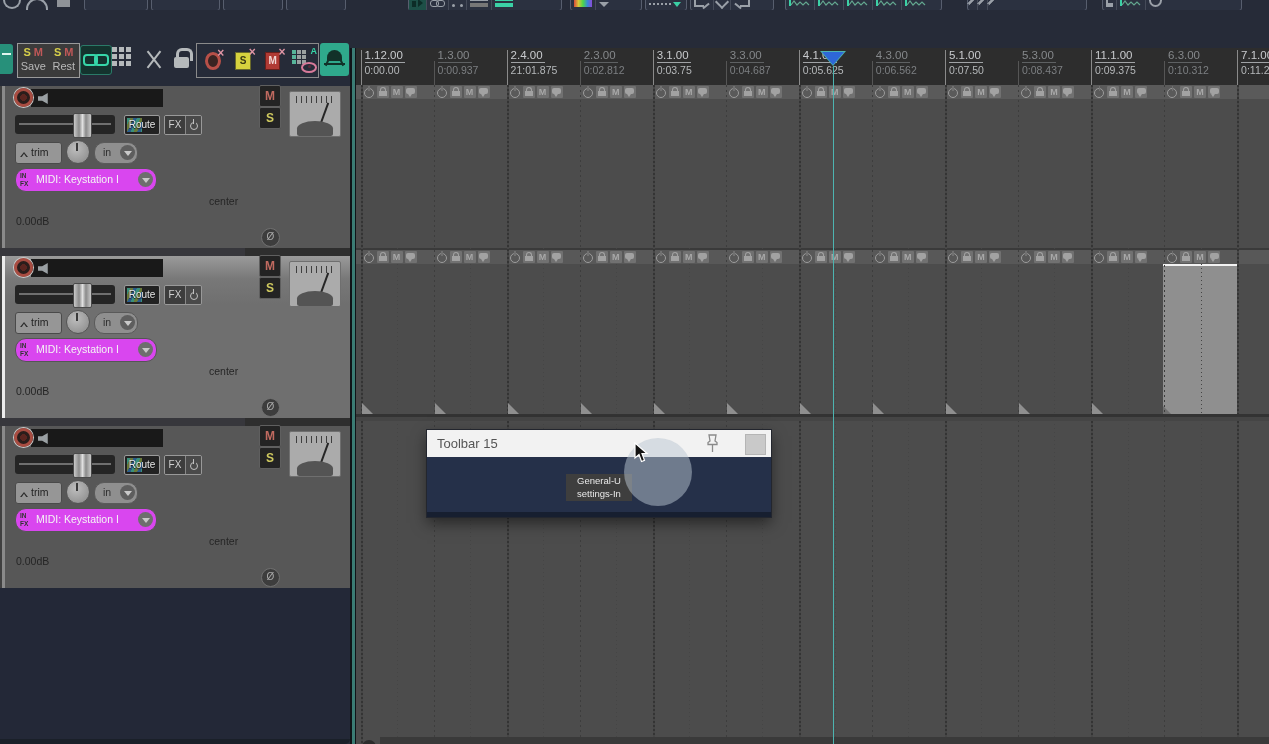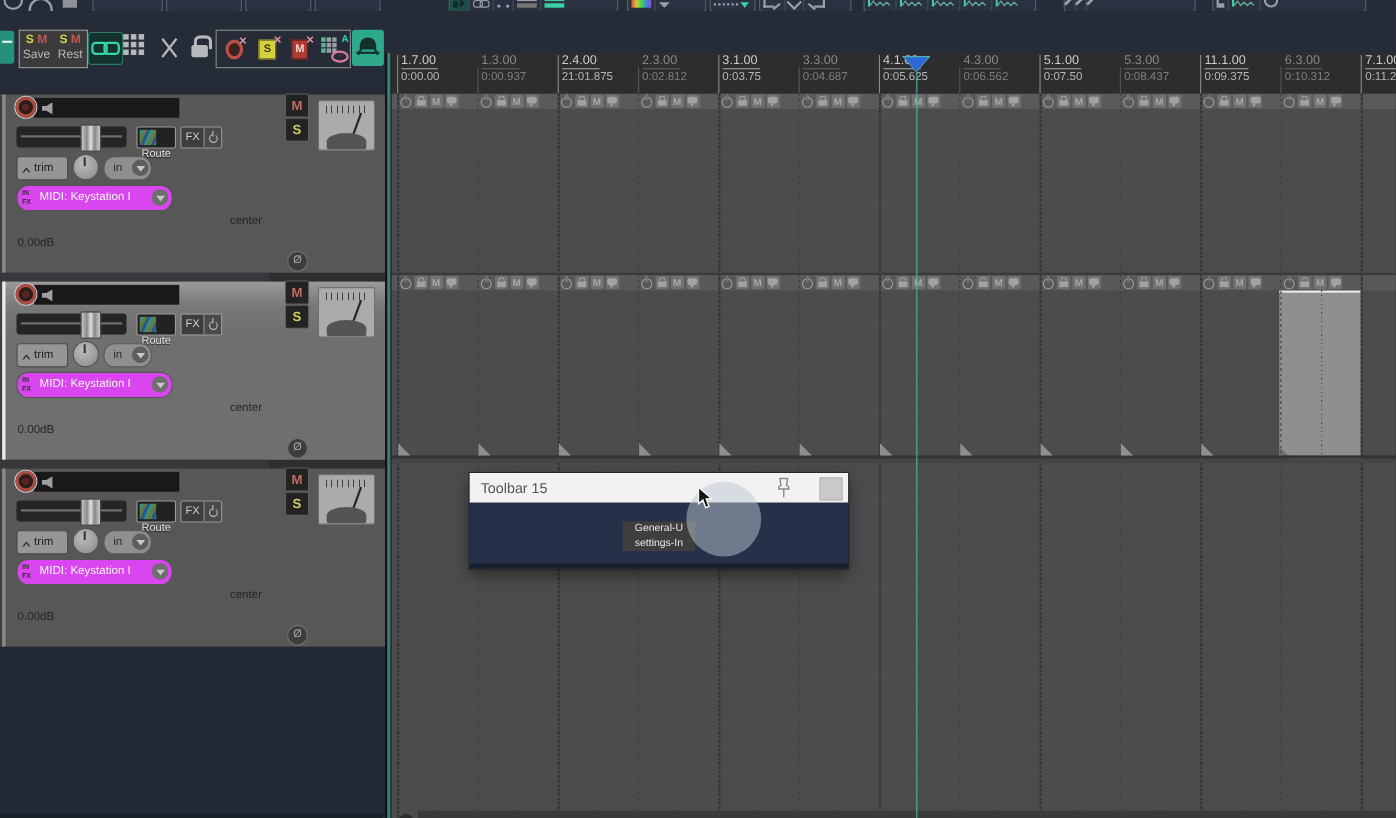--- a/index.html
+++ b/index.html
@@ -12,21 +12,21 @@
   #toprow{position:absolute;left:0;top:0;width:1269px;height:10px;overflow:hidden;z-index:5;}
   .tgrp{position:absolute;top:-19px;height:28px;border:1px solid #575e6e;border-radius:3px;
         background:#2b3140;display:flex;align-items:flex-end;}
   .tcell{height:100%;display:flex;align-items:flex-end;justify-content:center;
          padding:0 3px 3px 3px;border-right:1px solid #454b59;}
   .tcell:last-child{border-right:none;}
   .tcell.teal{background:#1d4f47;}
   .bareicon{position:absolute;top:-19px;height:28px;display:flex;align-items:flex-end;justify-content:center;}
 
   
-  #row2{position:absolute;left:0;top:8px;width:352px;height:76px;z-index:5;}
+  #row2{position:absolute;left:0;top:24px;width:352px;height:76px;z-index:5;}
   #edge-btn{position:absolute;left:0;top:20px;width:13px;height:30px;background:#27907a;border-radius:0 3px 3px 0;}
   #edge-btn i{position:absolute;left:2px;top:9px;width:9px;height:2px;background:#dff5ee;}
   #saverest{position:absolute;left:17px;top:19px;width:61px;height:33px;background:#3b3b3b;
             border:1px solid #9a9a9a;display:flex;}
   #saverest .col{width:50%;text-align:center;padding-top:2px;}
   #saverest .sm{font-size:11px;font-weight:bold;line-height:13px;display:block;}
   #saverest .sm .s{display:inline;color:#d6cf4a;}
   #saverest .sm .m{display:inline;color:#c05858;margin-left:3px;}
   #saverest .lbl{display:block;font-size:11px;color:#b9b9b9;line-height:14px;}
   #linkbtn{position:absolute;left:80px;top:21px;width:30px;height:28px;background:#14332e;
@@ -89,21 +89,21 @@
     border-radius:50%;background:radial-gradient(circle,#5a2520 0 35%,#2a1d1b 36%);box-shadow:0 0 0 1px #c9c9c9;}
   .track .fader{position:absolute;left:13px;top:29px;width:100px;height:19px;background:#252525;border-radius:3px;}
   .track .fader::before{content:"";position:absolute;left:4px;right:4px;top:8px;height:2px;background:#6f6f6f;}
   .track .handle{position:absolute;left:58px;top:-2px;width:17px;height:23px;border:1px solid #4a4a4a;border-radius:2px;
     background:linear-gradient(90deg,#c9c9c9,#8a8a8a 30%,#e0e0e0 50%,#8a8a8a 70%,#c9c9c9);}
   .track .route{position:absolute;left:122px;top:29px;width:34px;height:18px;background:#222;
     border:1px solid #9a9a9a;border-radius:2px;}
   .track .route .stripes{position:absolute;left:2px;top:2px;bottom:2px;width:15px;
     background:repeating-linear-gradient(115deg,#3a8f7a 0 3px,#6a7a3a 3px 6px,#2a5a8a 6px 9px);}
   .track .route .t{position:absolute;left:0;right:0;top:3px;text-align:center;font-size:10px;color:#e6e6e6;
-    text-shadow:0 1px 1px #111;margin-top:16px;}
+    text-shadow:0 1px 1px #111;}
   .track .fxg{position:absolute;left:162px;top:29px;width:36px;height:18px;border:1px solid #999;border-radius:2px;
     display:flex;overflow:hidden;}
   .track .fxl{flex:1;background:#3d3d3d;color:#d0d0d0;font-size:10px;text-align:center;line-height:18px;}
   .track .pw{width:15px;background:#4a4a4a;border-left:1px solid #888;position:relative;}
   .track .pw i{position:absolute;left:4px;top:6px;width:6px;height:6px;border:1.5px solid #c0c0c0;border-radius:50%;}
   .track .pw::after{content:"";position:absolute;left:7px;top:3px;width:1.5px;height:5px;background:#4a4a4a;
     border-left:1.5px solid #c0c0c0;}
   .track .trim{position:absolute;left:13px;top:56px;width:45px;height:20px;background:#969696;
     border:1px solid #4a4a4a;border-radius:3px;}
   .track .trim .env{position:absolute;left:4px;top:9px;width:8px;height:5px;
@@ -557,21 +557,21 @@
 <div id="tcp-bottom">
     <i></i>
   </div>
 <div id="divider">
     <i></i>
   </div>
 
 <div id="ruler">
     <div class="tick major" style="left: 4.5px; width: 72px;">
       <span class="vline"></span>
-      <span class="bar">1.7.00</span>
+      <span class="bar">1.12.00</span>
       <span class="time">0:00.00</span>
     </div>
     <div class="tick minor" style="left: 77.55px; width: 72px;">
       <span class="vline"></span>
       <span class="bar">1.3.00</span>
       <span class="time">0:00.937</span>
     </div>
     <div class="tick major" style="left: 150.6px; width: 72px;">
       <span class="vline"></span>
       <span class="bar">2.4.00</span>

